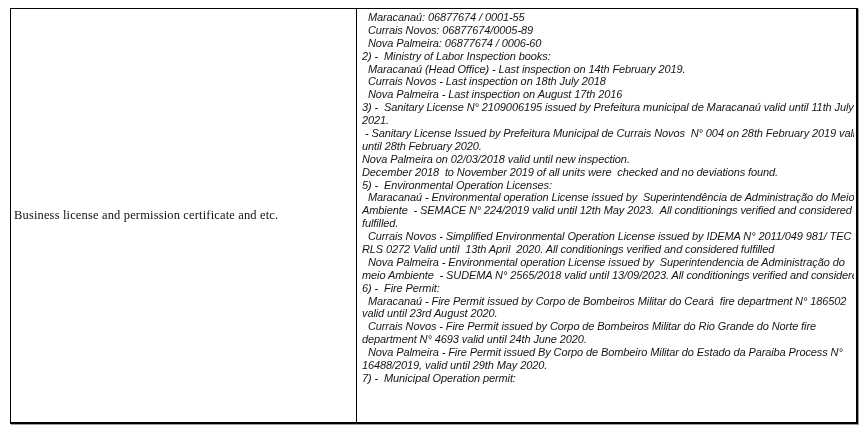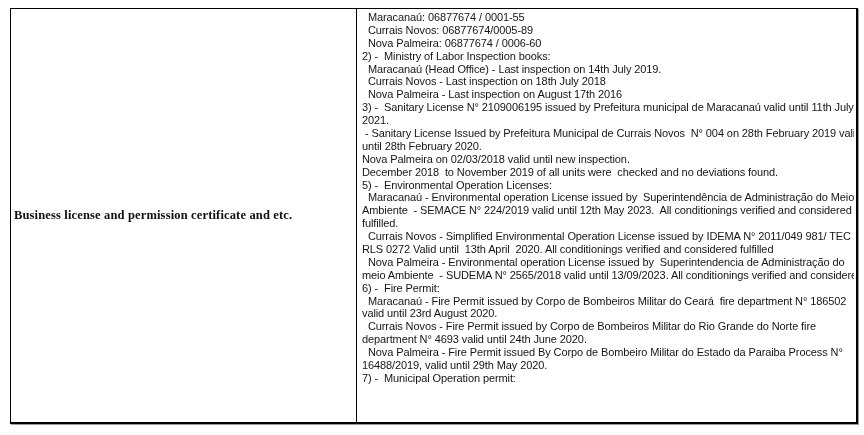--- a/index.html
+++ b/index.html
@@ -37,57 +37,58 @@
     flex: 0 0 346px;
     border-right: 1px solid #000000;
     display: flex;
     align-items: center;
     padding: 2px 4px 2px 3px;
     box-sizing: border-box;
     overflow: hidden;
   }
   .category-label {
     font-family: "Liberation Serif", serif;
-    font-weight: bold;
+    font-weight: normal;
     font-size: 12.5px;
     letter-spacing: 0.15px;
     color: #101010;
     line-height: 15px;
   }
   .cell-right {
     flex: 1 1 auto;
     padding: 2px 2px 0 5px;
     box-sizing: border-box;
     overflow: hidden;
   }
   .text-line {
     white-space: pre;
     font-size: 11px;
     line-height: 12.9px;
     height: 12.9px;
     letter-spacing: -0.1px;
     color: #151515;
     overflow: hidden;
+    font-style: italic;
   }
 </style>
 </head>
 <body>
 
 <div class="page">
   <div class="doc-table">
     <div class="cell-left">
       <div class="category-label">Business license and permission certificate and etc.</div>
     </div>
     <div class="cell-right">
       <div>
           <div class="text-line">  Maracanaú: 06877674 / 0001-55</div>
           <div class="text-line">  Currais Novos: 06877674/0005-89</div>
           <div class="text-line">  Nova Palmeira: 06877674 / 0006-60</div>
           <div class="text-line">2) -  Ministry of Labor Inspection books:</div>
-          <div class="text-line">  Maracanaú (Head Office) - Last inspection on 14th July 2019.</div>
+          <div class="text-line">  Maracanaú (Head Office) - Last inspection on 14th February 2019.</div>
           <div class="text-line">  Currais Novos - Last inspection on 18th July 2018</div>
           <div class="text-line">  Nova Palmeira - Last inspection on August 17th 2016</div>
           <div class="text-line">3) -  Sanitary License N° 2109006195 issued by Prefeitura municipal de Maracanaú valid until 11th July</div>
           <div class="text-line">2021.</div>
           <div class="text-line"> - Sanitary License Issued by Prefeitura Municipal de Currais Novos  N° 004 on 28th February 2019 valid</div>
           <div class="text-line">until 28th February 2020.</div>
           <div class="text-line">Nova Palmeira on 02/03/2018 valid until new inspection.</div>
           <div class="text-line">December 2018  to November 2019 of all units were  checked and no deviations found.</div>
           <div class="text-line">5) -  Environmental Operation Licenses:</div>
           <div class="text-line">  Maracanaú - Environmental operation License issued by  Superintendência de Administração do Meio</div>

